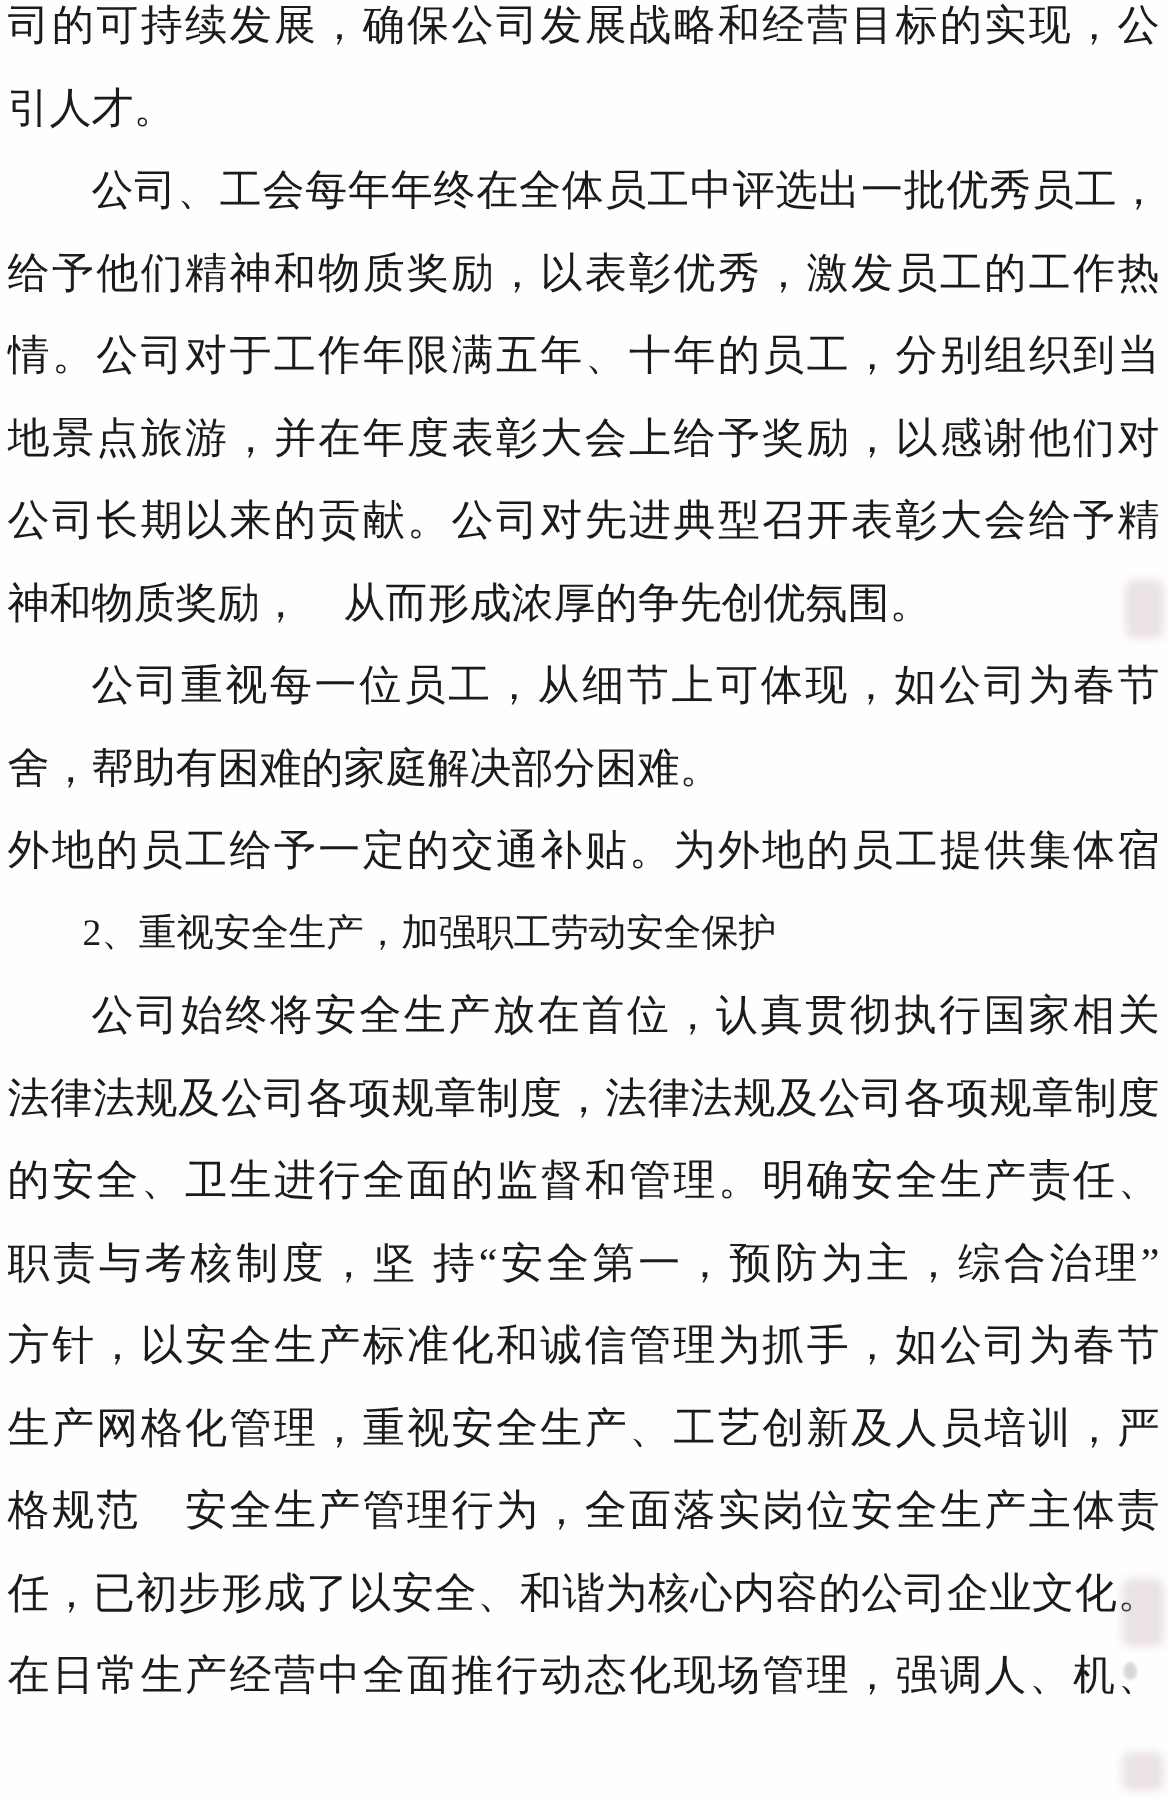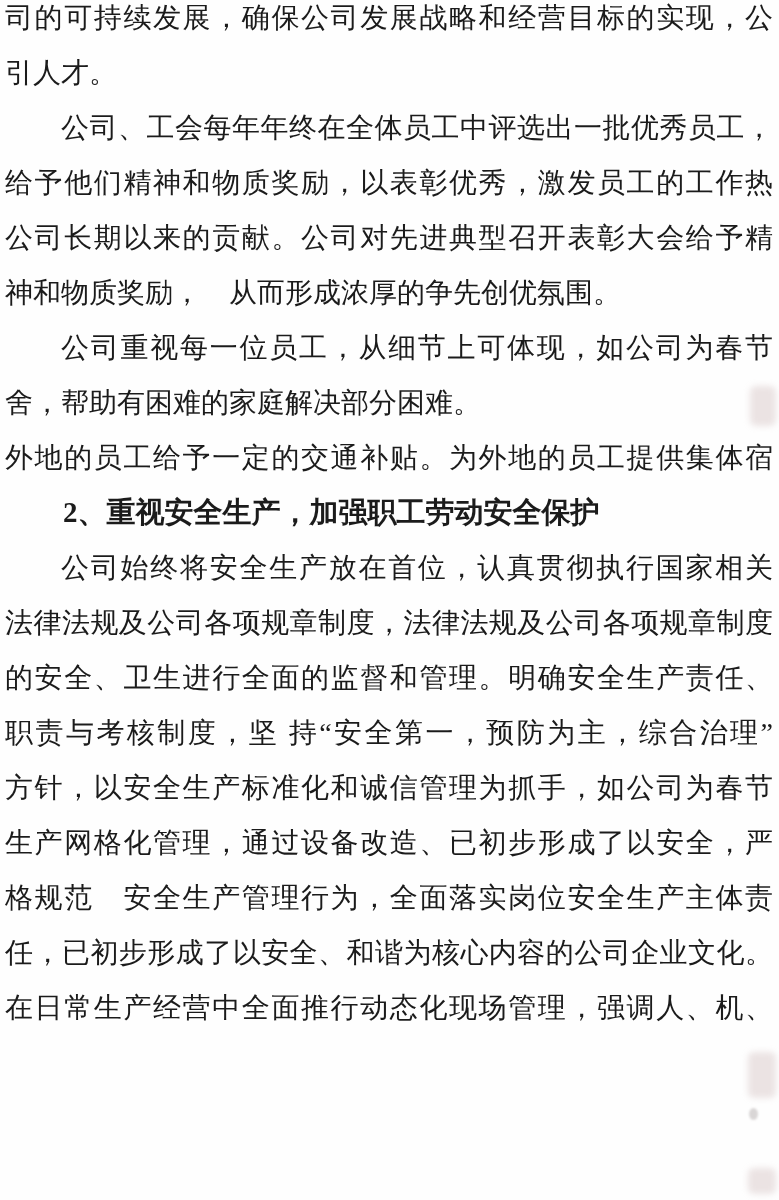--- a/index.html
+++ b/index.html
@@ -36,22 +36,22 @@
   .line.j {
     white-space: normal;
     text-align: justify;
     text-align-last: justify;
     text-justify: inter-character;
   }
   .line.indent {
     text-indent: 2em;
   }
   .line.bold {
-    font-weight: 700;
-    font-size: 29px;
+    font-weight: 400;
+    font-size: 25px;
   }
   
   .smudge {
     position: absolute;
     background: rgba(186, 158, 158, 0.28);
     border-radius: 6px;
     filter: blur(3px);
     pointer-events: none;
   }
   .s1 { left: 750px; top: 386px;  width: 26px; height: 40px; }
@@ -62,32 +62,34 @@
 </style>
 </head>
 <body>
 
 <main class="page">
   <div class="text-block">
       <div class="line j">司的可持续发展，确保公司发展战略和经营目标的实现，公</div>
       <div class="line">引人才。</div>
       <div class="line indent j">公司、工会每年年终在全体员工中评选出一批优秀员工，</div>
       <div class="line j">给予他们精神和物质奖励，以表彰优秀，激发员工的工作热</div>
+      <div class="line j">情。公司对于工作年限满五年、十年的员工，分别组织到当</div>
+      <div class="line j">地景点旅游，并在年度表彰大会上给予奖励，以感谢他们对</div>
       <div class="line j">公司长期以来的贡献。公司对先进典型召开表彰大会给予精</div>
       <div class="line">神和物质奖励，　从而形成浓厚的争先创优氛围。</div>
       <div class="line indent j">公司重视每一位员工，从细节上可体现，如公司为春节</div>
       <div class="line">舍，帮助有困难的家庭解决部分困难。</div>
       <div class="line j">外地的员工给予一定的交通补贴。为外地的员工提供集体宿</div>
       <div class="line bold indent">2、重视安全生产，加强职工劳动安全保护</div>
       <div class="line indent j">公司始终将安全生产放在首位，认真贯彻执行国家相关</div>
       <div class="line j">法律法规及公司各项规章制度，法律法规及公司各项规章制度</div>
       <div class="line j">的安全、卫生进行全面的监督和管理。明确安全生产责任、</div>
       <div class="line j">职责与考核制度，坚 持“安全第一，预防为主，综合治理”</div>
       <div class="line j">方针，以安全生产标准化和诚信管理为抓手，如公司为春节</div>
-      <div class="line j">生产网格化管理，通过设备改造、已初步形成了以安全，严</div>
+      <div class="line j">生产网格化管理，重视安全生产、工艺创新及人员培训，严</div>
       <div class="line j">格规范　安全生产管理行为，全面落实岗位安全生产主体责</div>
       <div class="line j">任，已初步形成了以安全、和谐为核心内容的公司企业文化。</div>
       <div class="line j">在日常生产经营中全面推行动态化现场管理，强调人、机、</div>
     </div>
   <div class="smudge s1"></div>
   <div class="smudge s2"></div>
   <div class="smudge s3"></div>
   <div class="smudge s4"></div>
 </main>
 

